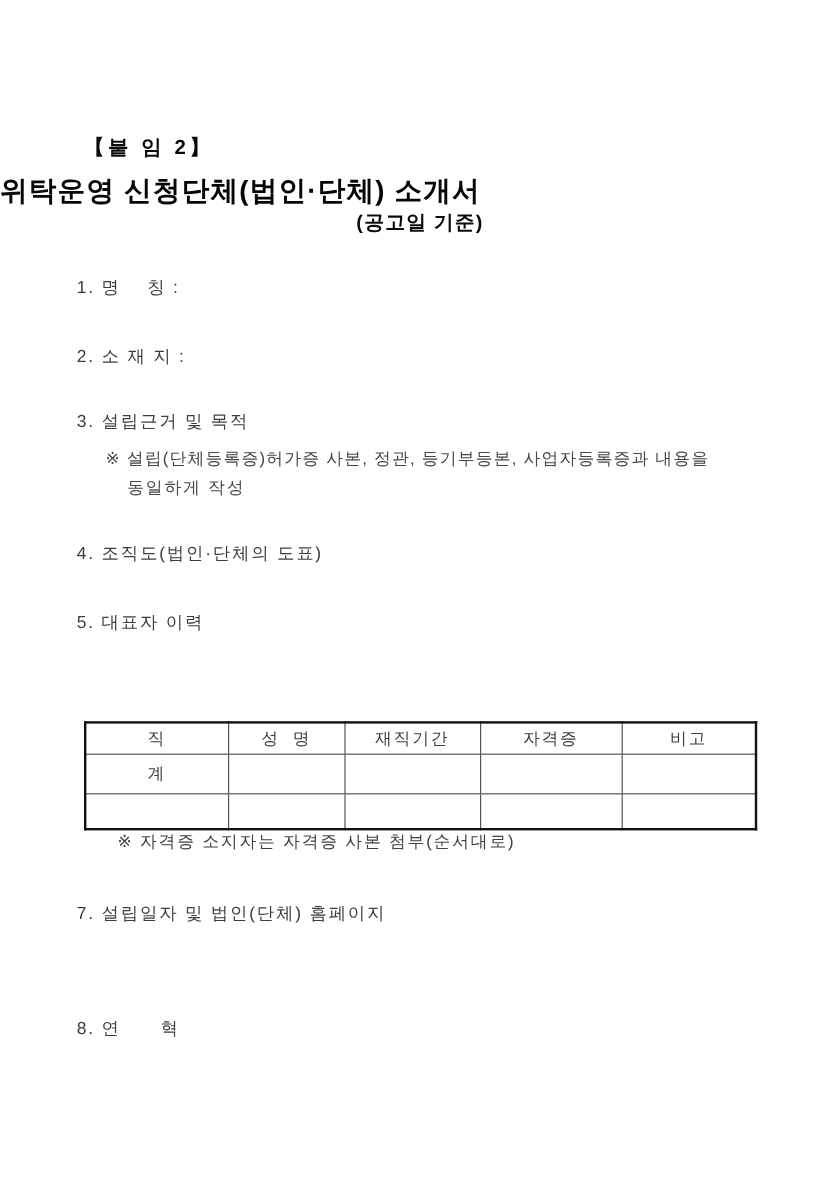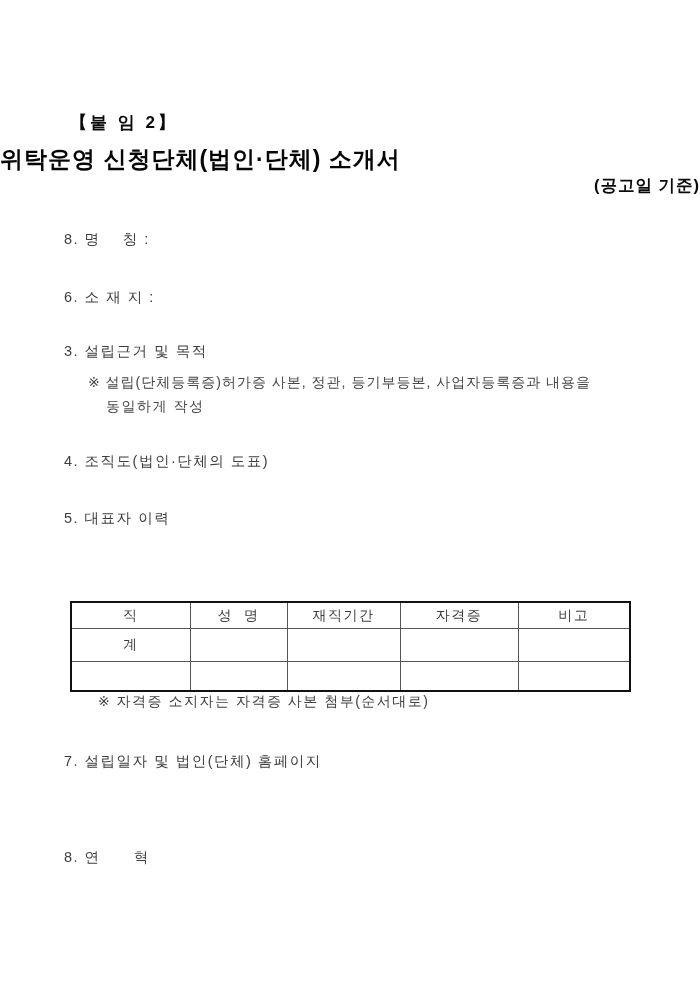--- a/index.html
+++ b/index.html
@@ -31,21 +31,21 @@
     text-align: left;
     font-size: 23px;
     font-weight: 900;
     color: #060606;
     letter-spacing: 1px;
     margin: 0;
   }
   .doc-subtitle {
     left: 0; top: 175px;
     width: 100%;
-    text-align: right;
+    text-align: center;
     font-size: 16.5px;
     font-weight: 800;
     color: #0a0a0a;
     letter-spacing: 1px;
   }
   .item {
     left: 64px;
     font-size: 14.5px;
     letter-spacing: 1.5px;
     color: #3d3d3d;
@@ -96,22 +96,22 @@
 <body>
 
 <div class="page">
 
   <div class="abs attachment-label">【붙 임 2】</div>
 
   <div class="abs doc-title">위탁운영 신청단체(법인·단체) 소개서</div>
 
   <div class="abs doc-subtitle">(공고일 기준)</div>
 
-  <div class="abs item i1">8. 명    칭 :</div>
-  <div class="abs item i2">6. 소 재 지 :</div>
+  <div class="abs item i1">1. 명    칭 :</div>
+  <div class="abs item i2">2. 소 재 지 :</div>
   <div class="abs item i3">3. 설립근거 및 목적</div>
 
   <div class="abs note-line1 n1">※ 설립(단체등록증)허가증 사본, 정관, 등기부등본, 사업자등록증과 내용을</div>
   <div class="abs note-line2 n2">동일하게 작성</div>
 
   <div class="abs item i4">4. 조직도(법인·단체의 도표)</div>
   <div class="abs item i5">5. 대표자 이력</div>
 
   <table class="members-table">
     <colgroup>

